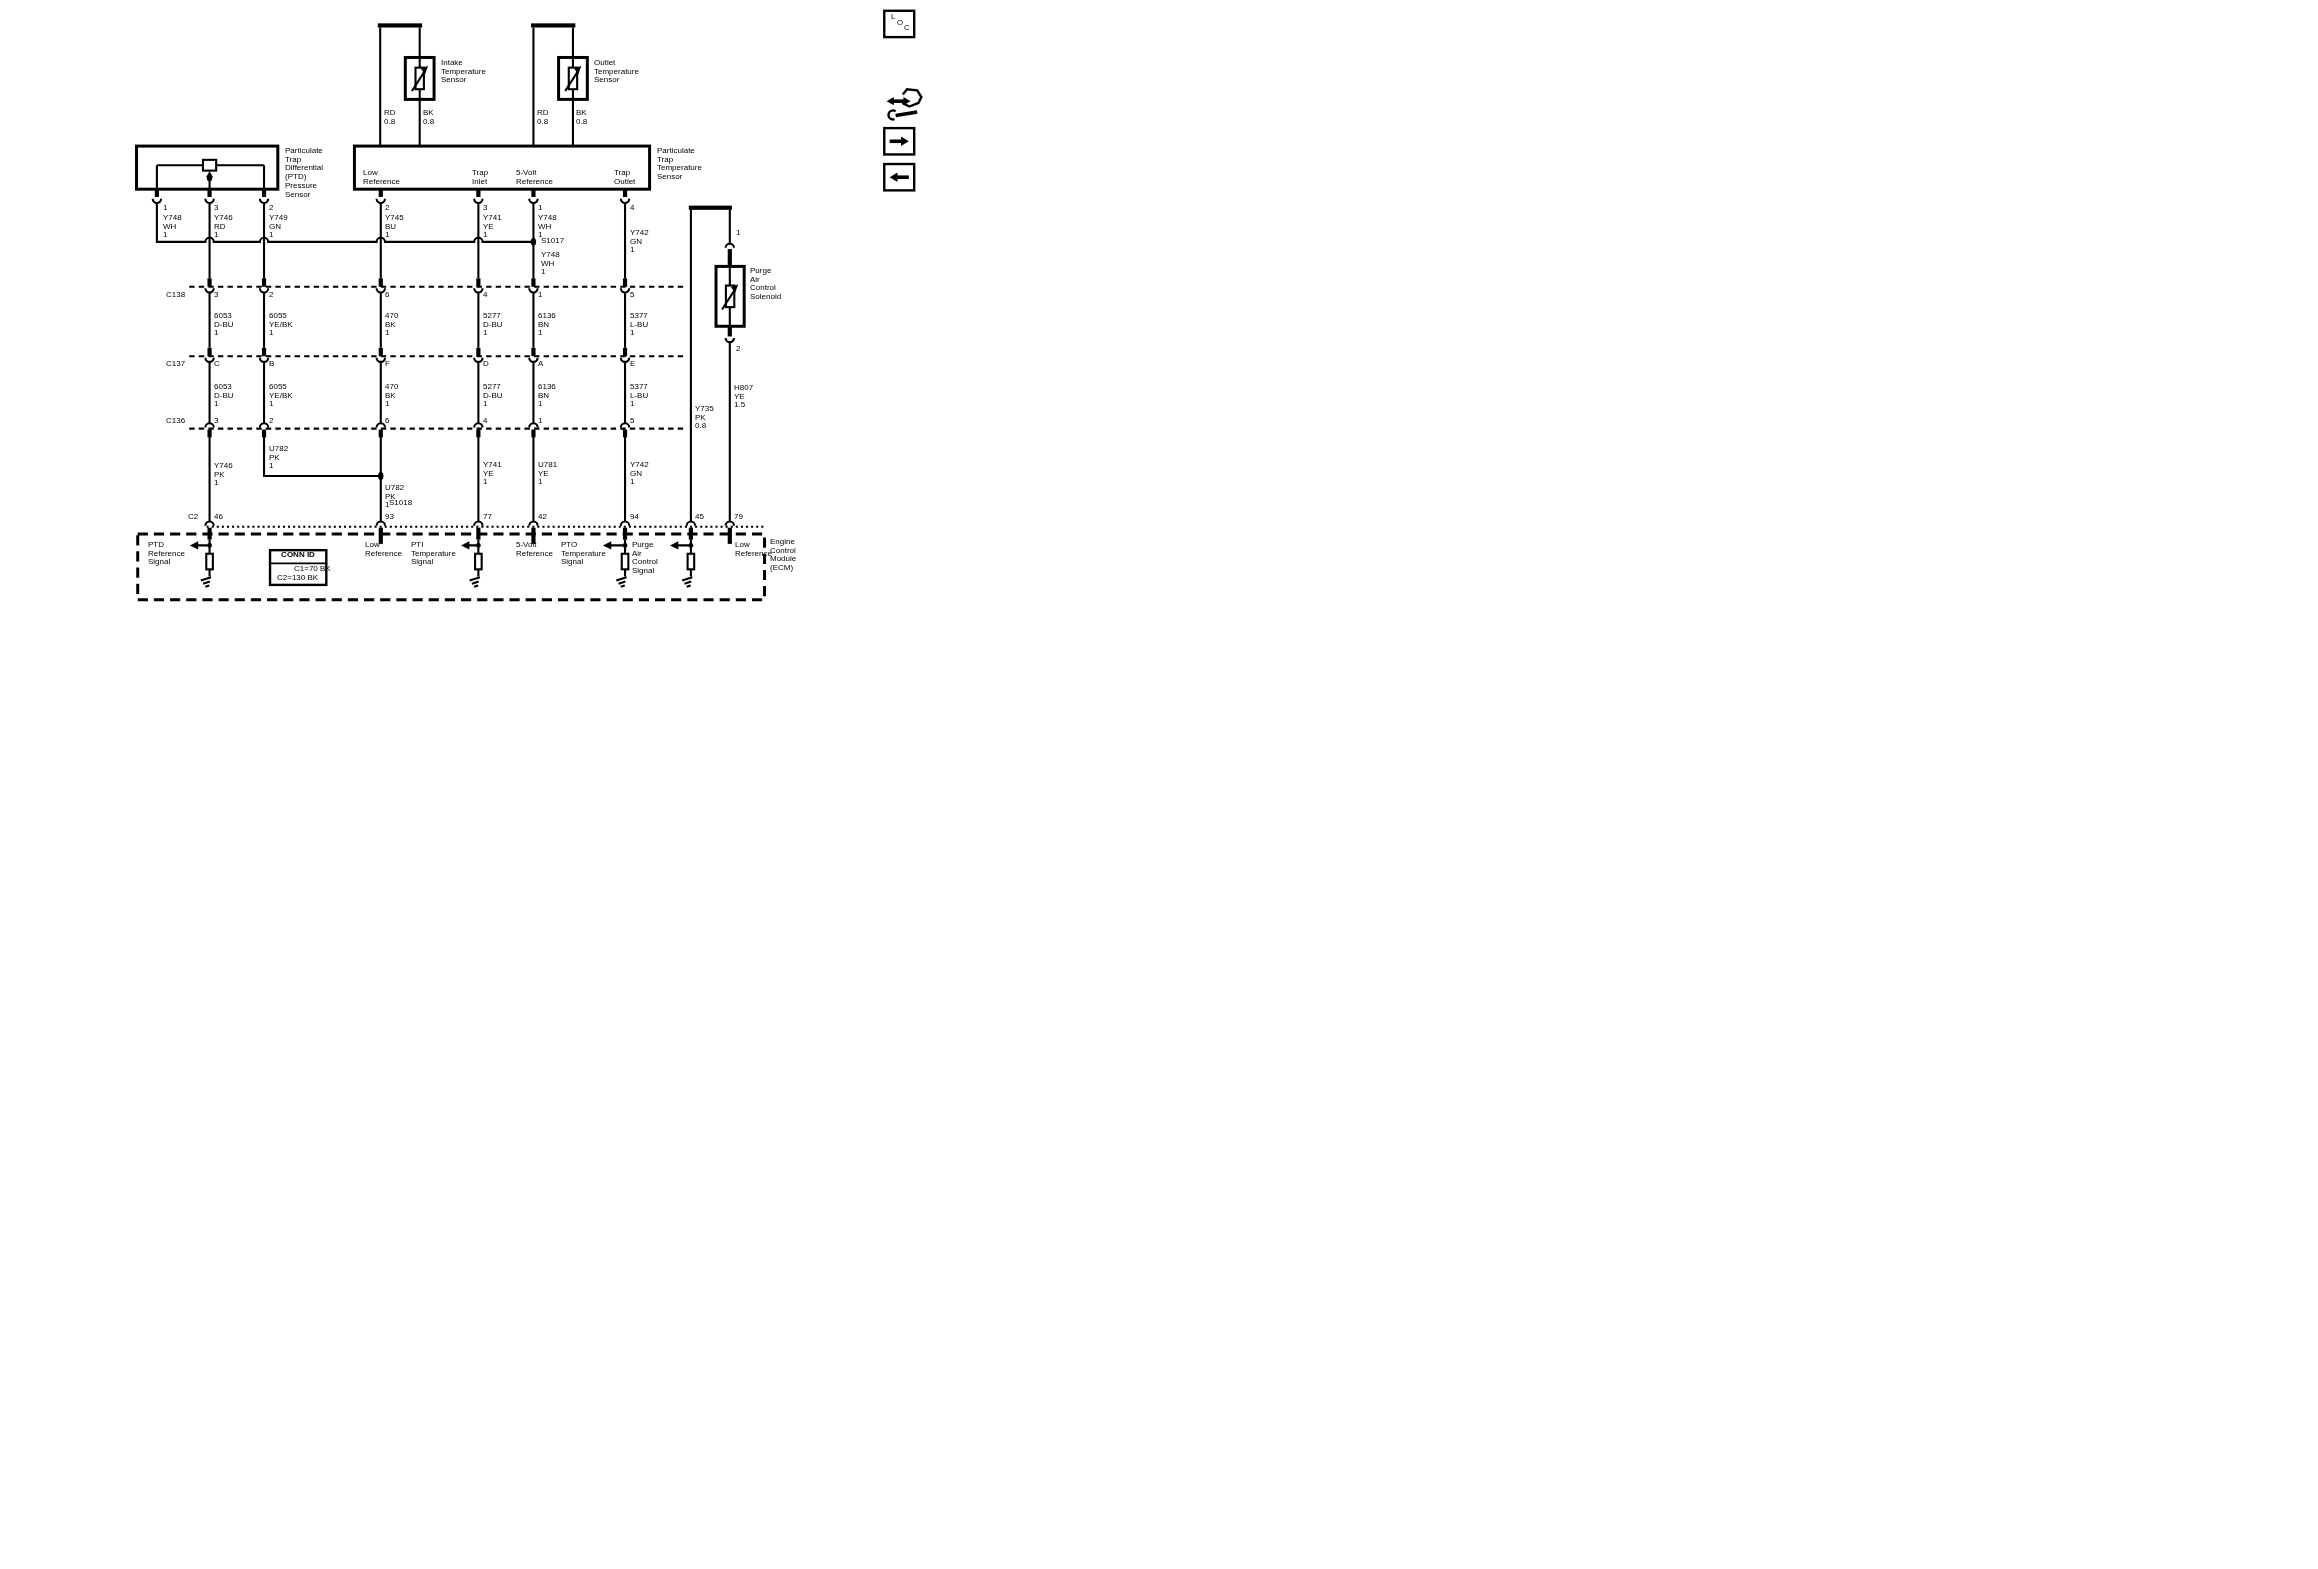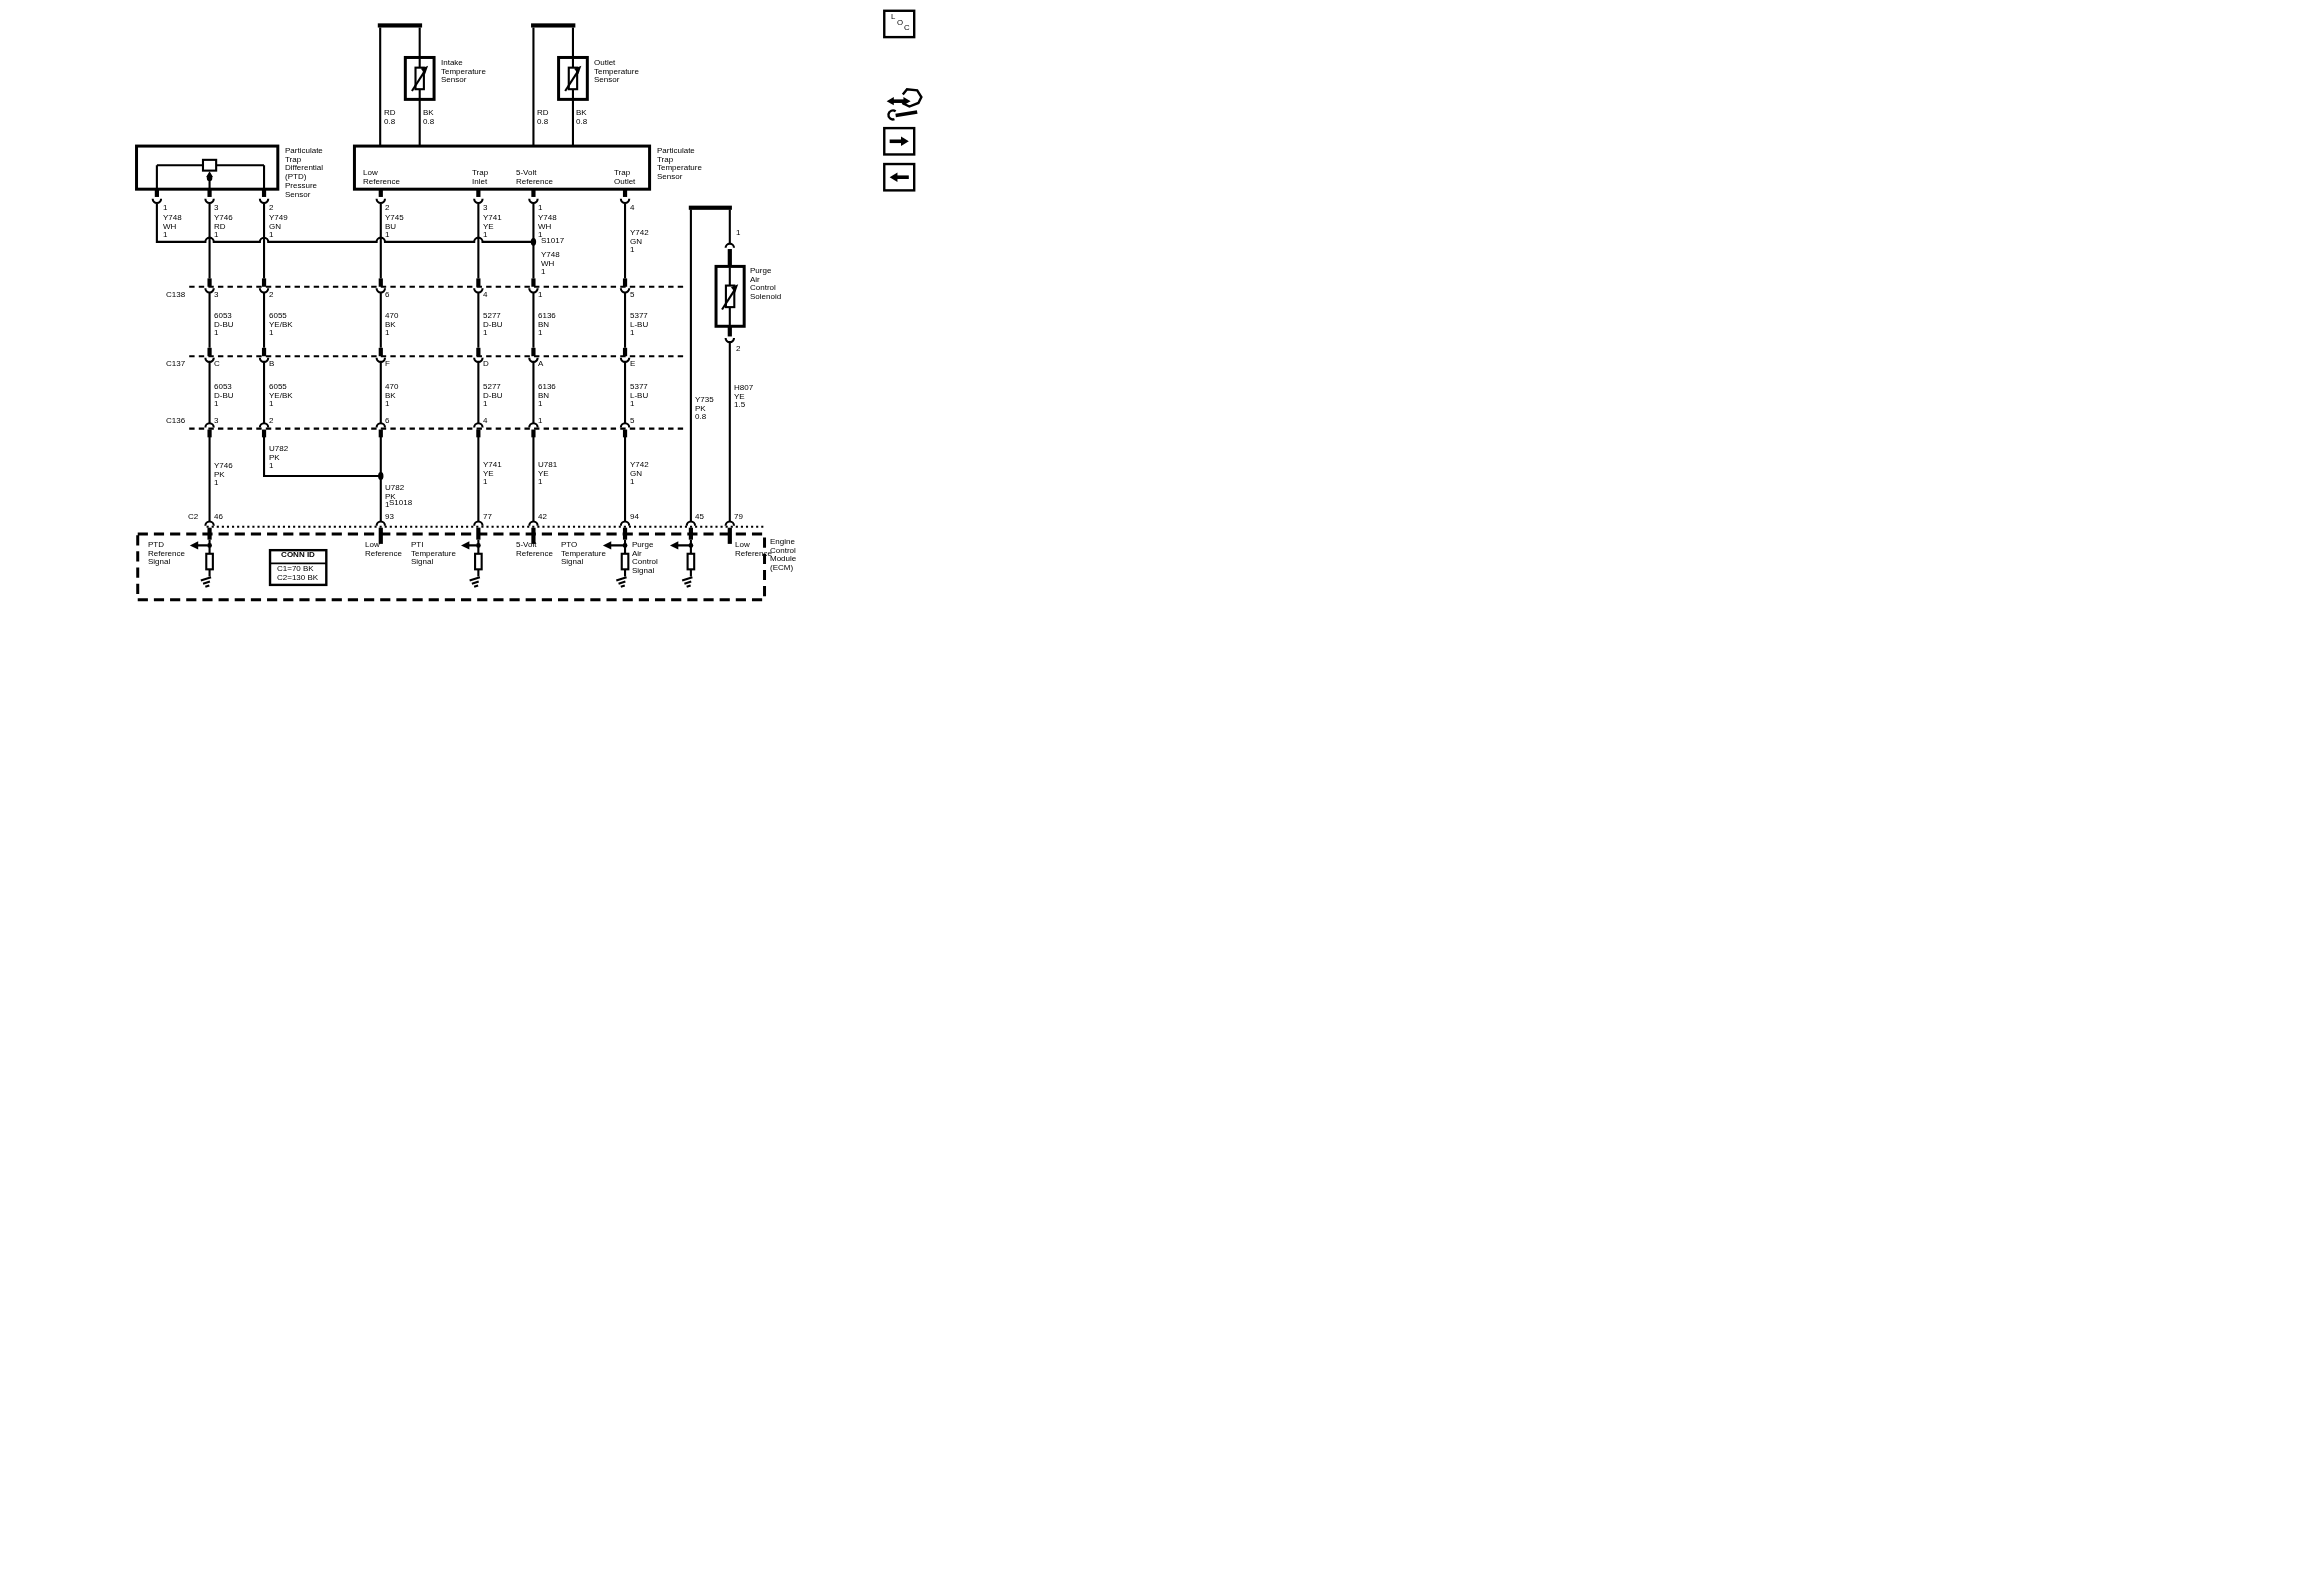--- a/index.html
+++ b/index.html
@@ -375,21 +375,21 @@
 1</div>
 <div class="t" style="left:538px;top:461px">U781
 YE
 1</div>
 <div class="t" style="left:630px;top:461px">Y742
 GN
 1</div>
 
 <div class="t" style="left:736px;top:229px">1</div>
 <div class="t" style="left:736px;top:345px">2</div>
-<div class="t" style="left:695px;top:396px">Y735
+<div class="t" style="left:695px;top:405px">Y735
 PK
 0.8</div>
 <div class="t" style="left:734px;top:384px">H807
 YE
 1.5</div>
 
 <div class="t" style="left:188px;top:513px">C2</div>
 <div class="t" style="left:214px;top:513px">46</div>
 <div class="t" style="left:385px;top:513px">93</div>
 <div class="t" style="left:483px;top:513px">77</div>
@@ -412,21 +412,21 @@
 Temperature
 Signal</div>
 <div class="t" style="left:632px;top:541px">Purge
 Air
 Control
 Signal</div>
 <div class="t" style="left:735px;top:541px">Low
 Reference</div>
 
 <div class="t ctr" style="left:270px;top:551px;width:56px;font-weight:bold">CONN ID</div>
-<div class="t" style="left:277px;top:565px">C1=70 BK</div>
+<div class="t" style="left:294px;top:565px">C1=70 BK</div>
 <div class="t" style="left:277px;top:574px">C2=130 BK</div>
 
 <div class="t" style="left:891px;top:13px;font-size:7.8px">L</div>
 <div class="t" style="left:897px;top:18.6px;font-size:7.8px">O</div>
 <div class="t" style="left:904px;top:24px;font-size:7.8px">C</div>
 
 </div>
 
 
 </body></html>

